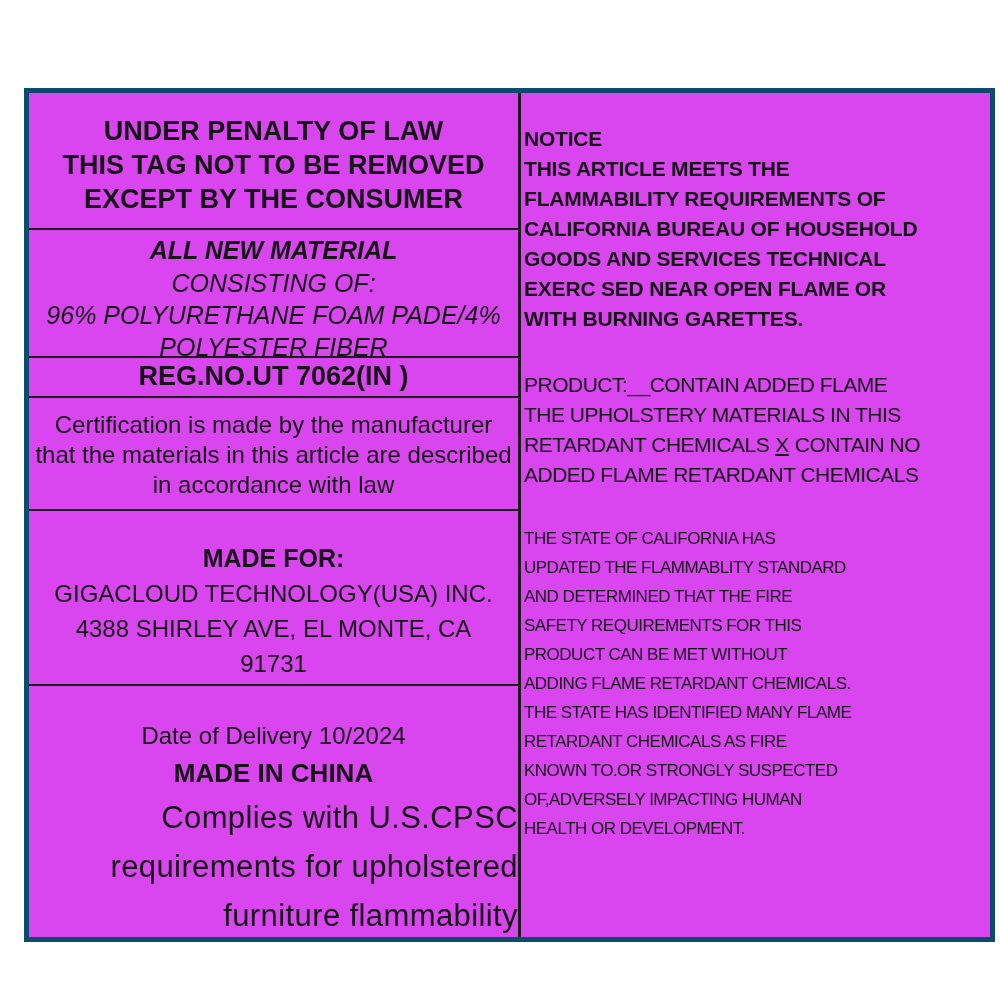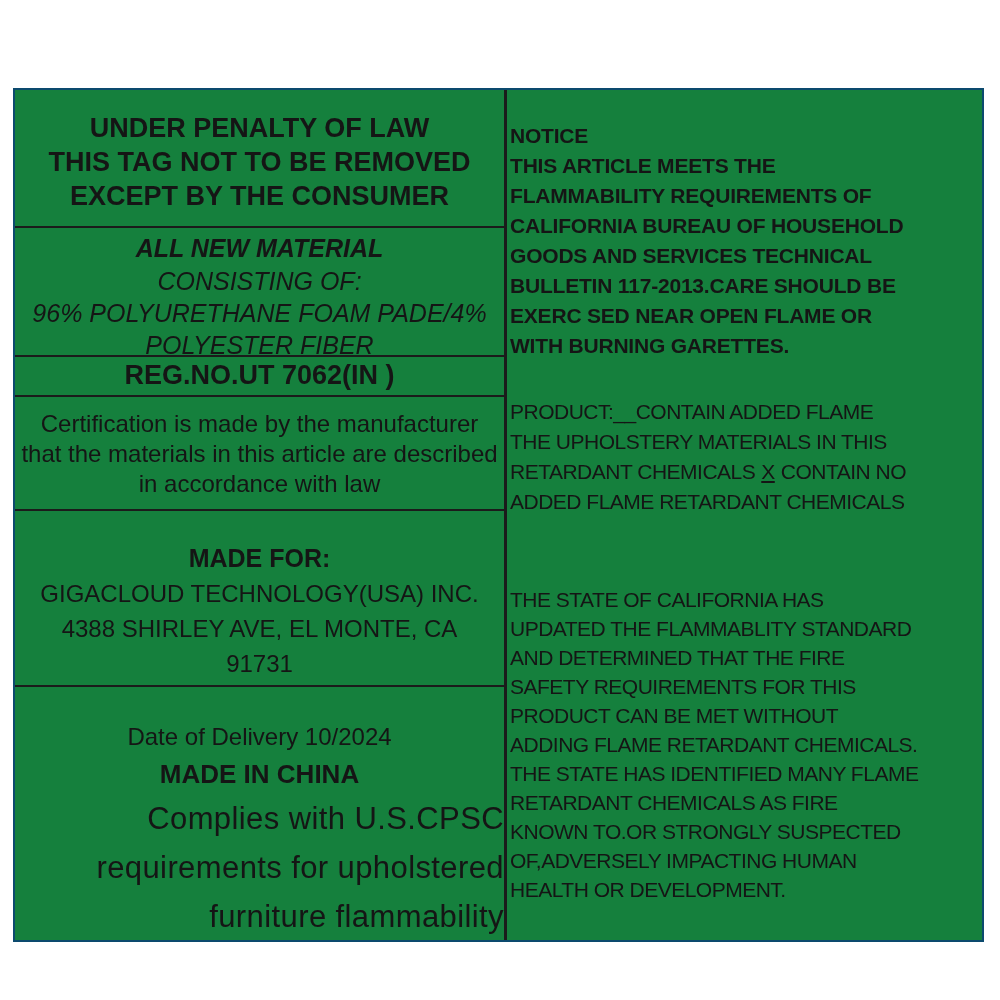--- a/index.html
+++ b/index.html
@@ -3,23 +3,23 @@
 <meta charset="utf-8">
 <style>
   html,body{margin:0;padding:0;}
   body{
     width:1000px;height:1000px;position:relative;
     background:#ffffff;color:#151515;
     font-family:"Liberation Sans","DejaVu Sans",sans-serif;
     -webkit-font-smoothing:antialiased;
   }
   .label-box{
-    position:absolute;left:13px;top:88px;width:971px;height:854px;
-    border:2px solid #0c4a6e;box-sizing:border-box;
-    display:flex;background:#15803d;
+    position:absolute;left:24px;top:88px;width:971px;height:854px;
+    border:5px solid #0c4a6e;box-sizing:border-box;
+    display:flex;background:#d946ef;
   }
   .col-left{
     width:492px;box-sizing:border-box;flex:0 0 auto;
     border-right:3px solid #1b1b1b;
     display:flex;flex-direction:column;
   }
   .col-right{
     flex:1 1 auto;box-sizing:border-box;
     text-align:left;padding:31px 3px 0 3px;
   }
@@ -31,21 +31,21 @@
   .sec-reg{height:40px;font-weight:bold;font-size:27px;line-height:37px;}
   .sec-cert{height:115px;padding-top:12px;font-size:24px;line-height:30px;}
   .sec-madefor{height:176px;padding-top:29px;font-size:24px;line-height:35px;}
   .sec-madefor .heading{font-weight:bold;font-size:25px;line-height:36px;}
   .sec-origin{flex:1 1 auto;padding-top:33px;}
   .origin-delivery{font-size:24px;line-height:34px;}
   .origin-madein{font-weight:bold;font-size:26px;line-height:40px;}
   .origin-compliance{font-size:31px;line-height:49px;letter-spacing:.4px;text-align:right;}
   .r-notice{font-weight:bold;font-size:21px;line-height:30px;letter-spacing:-0.2px;}
   .r-materials{margin-top:36px;font-size:21px;line-height:30px;letter-spacing:-0.5px;}
-  .r-state{margin-top:68px;font-size:21px;line-height:29px;letter-spacing:-0.5px;}
+  .r-state{margin-top:34px;font-size:17px;line-height:29px;letter-spacing:-0.5px;}
   .x-mark{text-decoration:underline;margin:0 6px;}
   .line{white-space:nowrap;}
 </style>
 </head>
 <body>
 
 <div class="label-box">
 
   <div class="col-left">
 
@@ -92,21 +92,20 @@
   </div>
 
   <div class="col-right">
 
     <div class="r-notice">
       <div class="line">NOTICE</div>
       <div class="line">THIS ARTICLE MEETS THE</div>
       <div class="line">FLAMMABILITY REQUIREMENTS OF</div>
       <div class="line">CALIFORNIA BUREAU OF HOUSEHOLD</div>
       <div class="line">GOODS AND SERVICES TECHNICAL</div>
-      <div class="line">BULLETIN 117-2013.CARE SHOULD BE</div>
       <div class="line">EXERC SED NEAR OPEN FLAME OR</div>
       <div class="line">WITH BURNING GARETTES.</div>
     </div>
 
     <div class="r-materials">
       <div class="line">PRODUCT:__CONTAIN ADDED FLAME</div>
       <div class="line">THE UPHOLSTERY MATERIALS IN THIS</div>
       <div class="line">
         <span>RETARDANT CHEMICALS</span><span class="x-mark">X</span><span>CONTAIN NO</span>
       </div>

